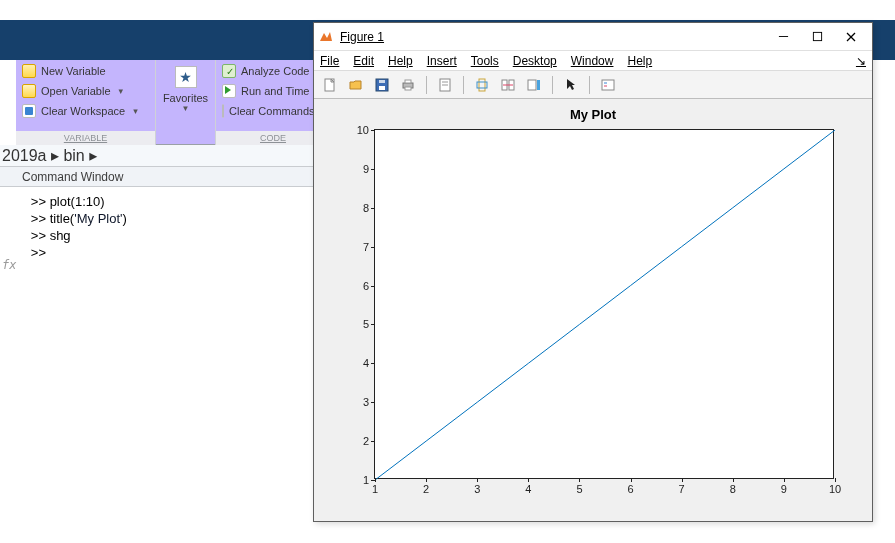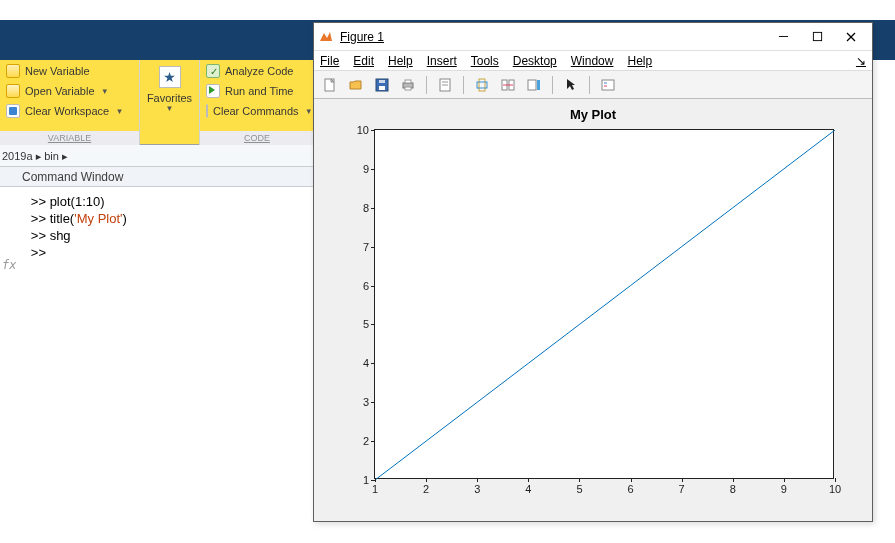--- a/index.html
+++ b/index.html
@@ -1,33 +1,33 @@
 <!DOCTYPE html>
 <html><head>
 <meta charset="utf-8">
 <style>
   * { box-sizing: border-box; margin: 0; padding: 0; font-family: "Segoe UI", Arial, sans-serif; }
   body { width: 895px; height: 543px; background: #fff; position: relative; overflow: hidden; font-size: 12px; }
 
   
   .desk-top-blue { position: absolute; left: 0; top: 20px; width: 895px; height: 40px; background: #16406b; }
-  .desk-toolstrip { position: absolute; left: 0; top: 60px; width: 315px; height: 85px; background: #fde047; border-bottom: 1px solid #9aa0a6; }
+  .desk-toolstrip { position: absolute; left: 16px; top: 60px; width: 315px; height: 85px; background: #c4b5fd; border-bottom: 1px solid #9aa0a6; }
   .ts-section { position: absolute; top: 0; height: 85px; border-right: 1px solid #cfd2d6; }
   .ts-label { position: absolute; bottom: 0; width: 100%; text-align: center; font-size: 9px; color: #8d9196; background: #ececf0; padding: 2px 0; text-decoration: underline; }
   .ts-item { display: flex; align-items: center; gap: 5px; height: 18px; margin: 2px 6px; font-size: 11px; color: #363636; white-space: nowrap; }
   .sq { width: 14px; height: 14px; display: inline-block; border-radius: 2px; }
   .fav-wrap { display:flex; flex-direction:column; align-items:center; justify-content:flex-start; padding-top:6px; height:70px; }
   .fav-wrap .star { width:22px; height:22px; background:#fff; border:1px solid #bbb; display:flex; align-items:center; justify-content:center; color:#2e5c8a; font-size:14px; }
   .fav-wrap .lbl { font-size:11px; color:#363636; margin-top:4px; }
-  .desk-path { position: absolute; left:0; top:145px; width:315px; height:22px; background:#f5f8fb; border-bottom:1px solid #c9ccd0; font-size:11px; color:#333; line-height:22px; padding-left:2px; }
+  .desk-path { position: absolute; left:0; top:145px; width:315px; height:22px; background:#f5f8fb; border-bottom:1px solid #c9ccd0; font-size:16px; color:#333; line-height:22px; padding-left:2px; }
   .cmdwin-title { position:absolute; left:0; top:167px; width:315px; height:20px; background:#f0f3f7; border-bottom:1px solid #c9ccd0; color:#3d3d3d; font-size:12px; padding-left:22px; line-height:20px; }
   .cmdwin-body { position:absolute; left:0; top:187px; width:315px; height:356px; background:#fff; font-family:"Consolas","Courier New",monospace; font-size:13px; color:#000; padding:6px 20px; }
   .cmdwin-body .line { white-space:pre; line-height:17px; }
   .fx { position:absolute; left:2px; top:258px; font-style:italic; font-family:"Consolas",monospace; font-size:12px; color:#9a9a9a; }
-  .str { color:#c2410c; }
+  .str { color:#0f172a; }
   .dropdown-caret::after { content:"▾"; margin-left:3px; font-size:9px; color:#555; }
 
   
   .figwin { position:absolute; left:313px; top:22px; width:560px; height:500px; background:#f0f0f0; border:1px solid #5f5f5f; box-shadow: 2px 2px 6px rgba(0,0,0,0.15); text-decoration: underline; }
   .fig-titlebar { height:28px; background:#fff; display:flex; align-items:center; padding:0 4px; border-bottom:1px solid #e0e0e0; }
   .fig-titlebar .appicon { width:16px; height:16px; margin-right:6px; }
   .fig-titlebar .title { flex:1; font-size:12px; color:#000; }
   .winbtn { width:34px; height:28px; display:flex; align-items:center; justify-content:center; font-size:12px; color:#000; }
   .fig-menubar { height:20px; background:#fff; display:flex; align-items:center; padding:0 6px; gap:14px; border-bottom:1px solid #dcdcdc; font-size:12px; color:#000; }
   .fig-menubar .menu { height:20px; line-height:20px; }

